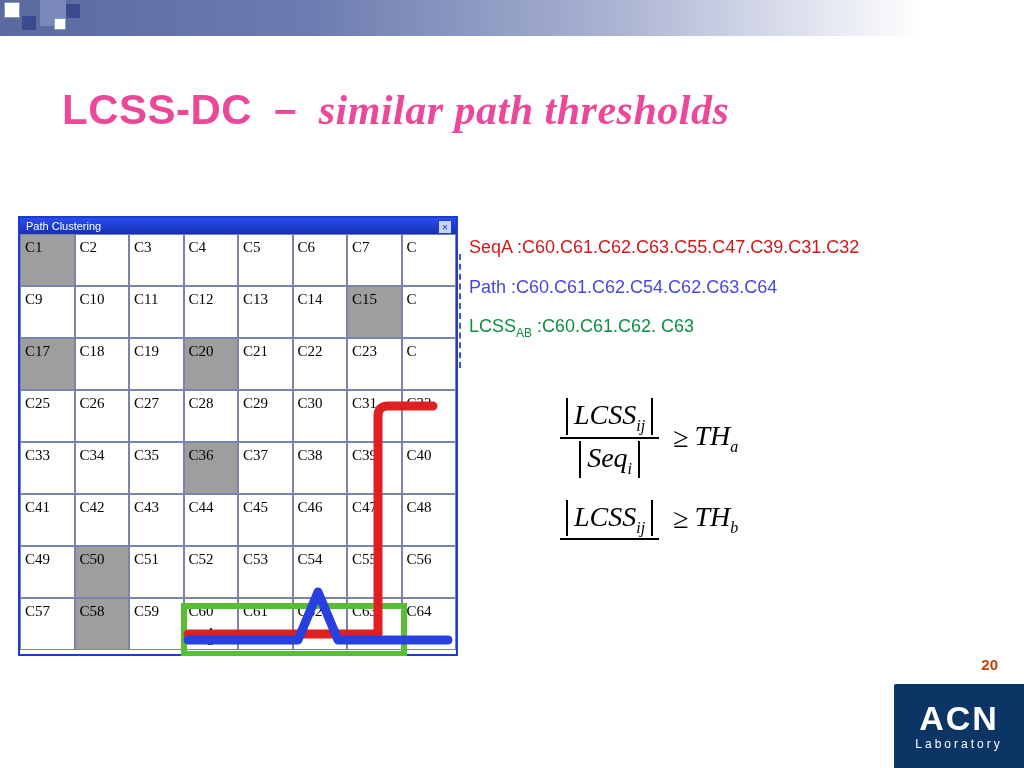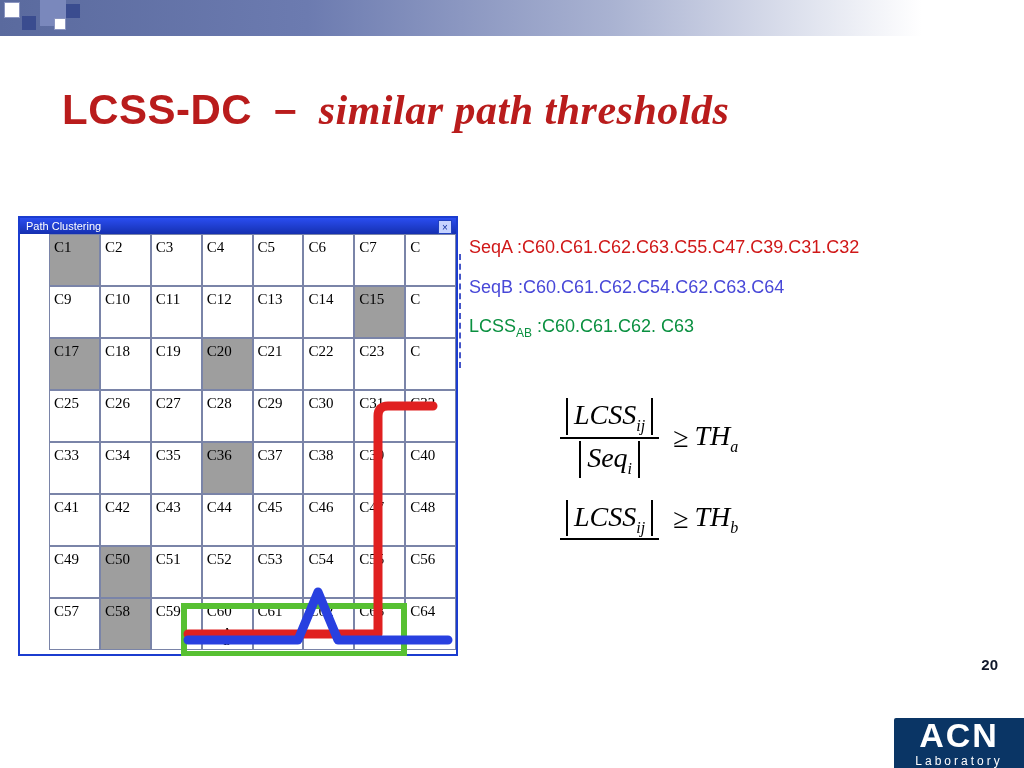--- a/index.html
+++ b/index.html
@@ -23,21 +23,21 @@
   }
   .corner-squares .sq {
     position: absolute;
     background: #3a4c8f;
   }
   .title {
     position: absolute;
     top: 82px;
     left: 62px;
     font-size: 42px;
-    color: #b91c1c;
+    color: #ec4899;
     letter-spacing: 0.5px;
   }
   .title .main { font-family: Arial, sans-serif; }
   .title .dash { font-family: serif; margin: 0 12px; }
   .title .sub  { font-style: italic; font-family: "Times New Roman", serif; }
 
   
   .panel {
     position: absolute;
     left: 18px;
@@ -64,21 +64,20 @@
     border: 1px solid #2040c0;
     display: flex; align-items: center; justify-content: center;
     font-size: 10px; color: #1030a0;
   }
   .grid {
     display: grid;
     grid-template-columns: repeat(8, 1fr);
     grid-template-rows: repeat(8, 1fr);
     height: calc(100% - 20px);
     background: #fff;
-    margin-left: 29px;
   }
   .cell {
     border: 1px solid #7a84a8;
     font-size: 15px;
     font-family: "Times New Roman", serif;
     display: flex;
     align-items: flex-start;
     padding: 4px 4px;
     position: relative;
   }
@@ -157,28 +156,28 @@
   }
   .formrow { display: flex; align-items: center; margin-bottom: 18px; }
   sub.mini { font-size: 16px; font-style: italic; }
 
   .pagenum {
     position: absolute;
     right: 26px;
     top: 656px;
     font-size: 15px;
     font-weight: bold;
-    color: #0f172a;
+    color: #c2410c;
   }
   .logo {
     position: absolute;
     right: 0;
     bottom: 0;
     width: 130px;
-    height: 50px;
+    height: 84px;
     background: #0a3565;
     color: #fff;
     display: flex;
     flex-direction: column;
     align-items: center;
     justify-content: center;
     border-top-left-radius: 2px;
   }
   .logo .big {
     font-size: 34px;
@@ -292,21 +291,21 @@
   <path d="M 170 404 L 280 404 L 300 356 L 320 404 L 430 404" fill="none" stroke="#2840e0" stroke-width="9" stroke-linecap="round" stroke-linejoin="round"></path>
 </svg>
 
 <div class="dashline"></div>
 
 <div class="seqs">
   <div class="seqA">
     <span>SeqA :</span><span>C60.C61.C62.C63.C55.C47.C39.C31.C32</span>
   </div>
   <div class="seqB">
-    <span>SeqB :</span><span>C60.C61.C62.C54.C62.C63.C64</span>
+    <span>Path :</span><span>C60.C61.C62.C54.C62.C63.C64</span>
   </div>
   <div class="lcss">
     <span>LCSS</span><sub>AB</sub><span> :C60.C61.C62. C63</span>
   </div>
 </div>
 
 <div class="formulas">
   <div class="formrow">
     <span class="frac">
       <span class="num"><span class="barsym"><span>LCSS</span><sub class="mini">ij</sub></span></span>

